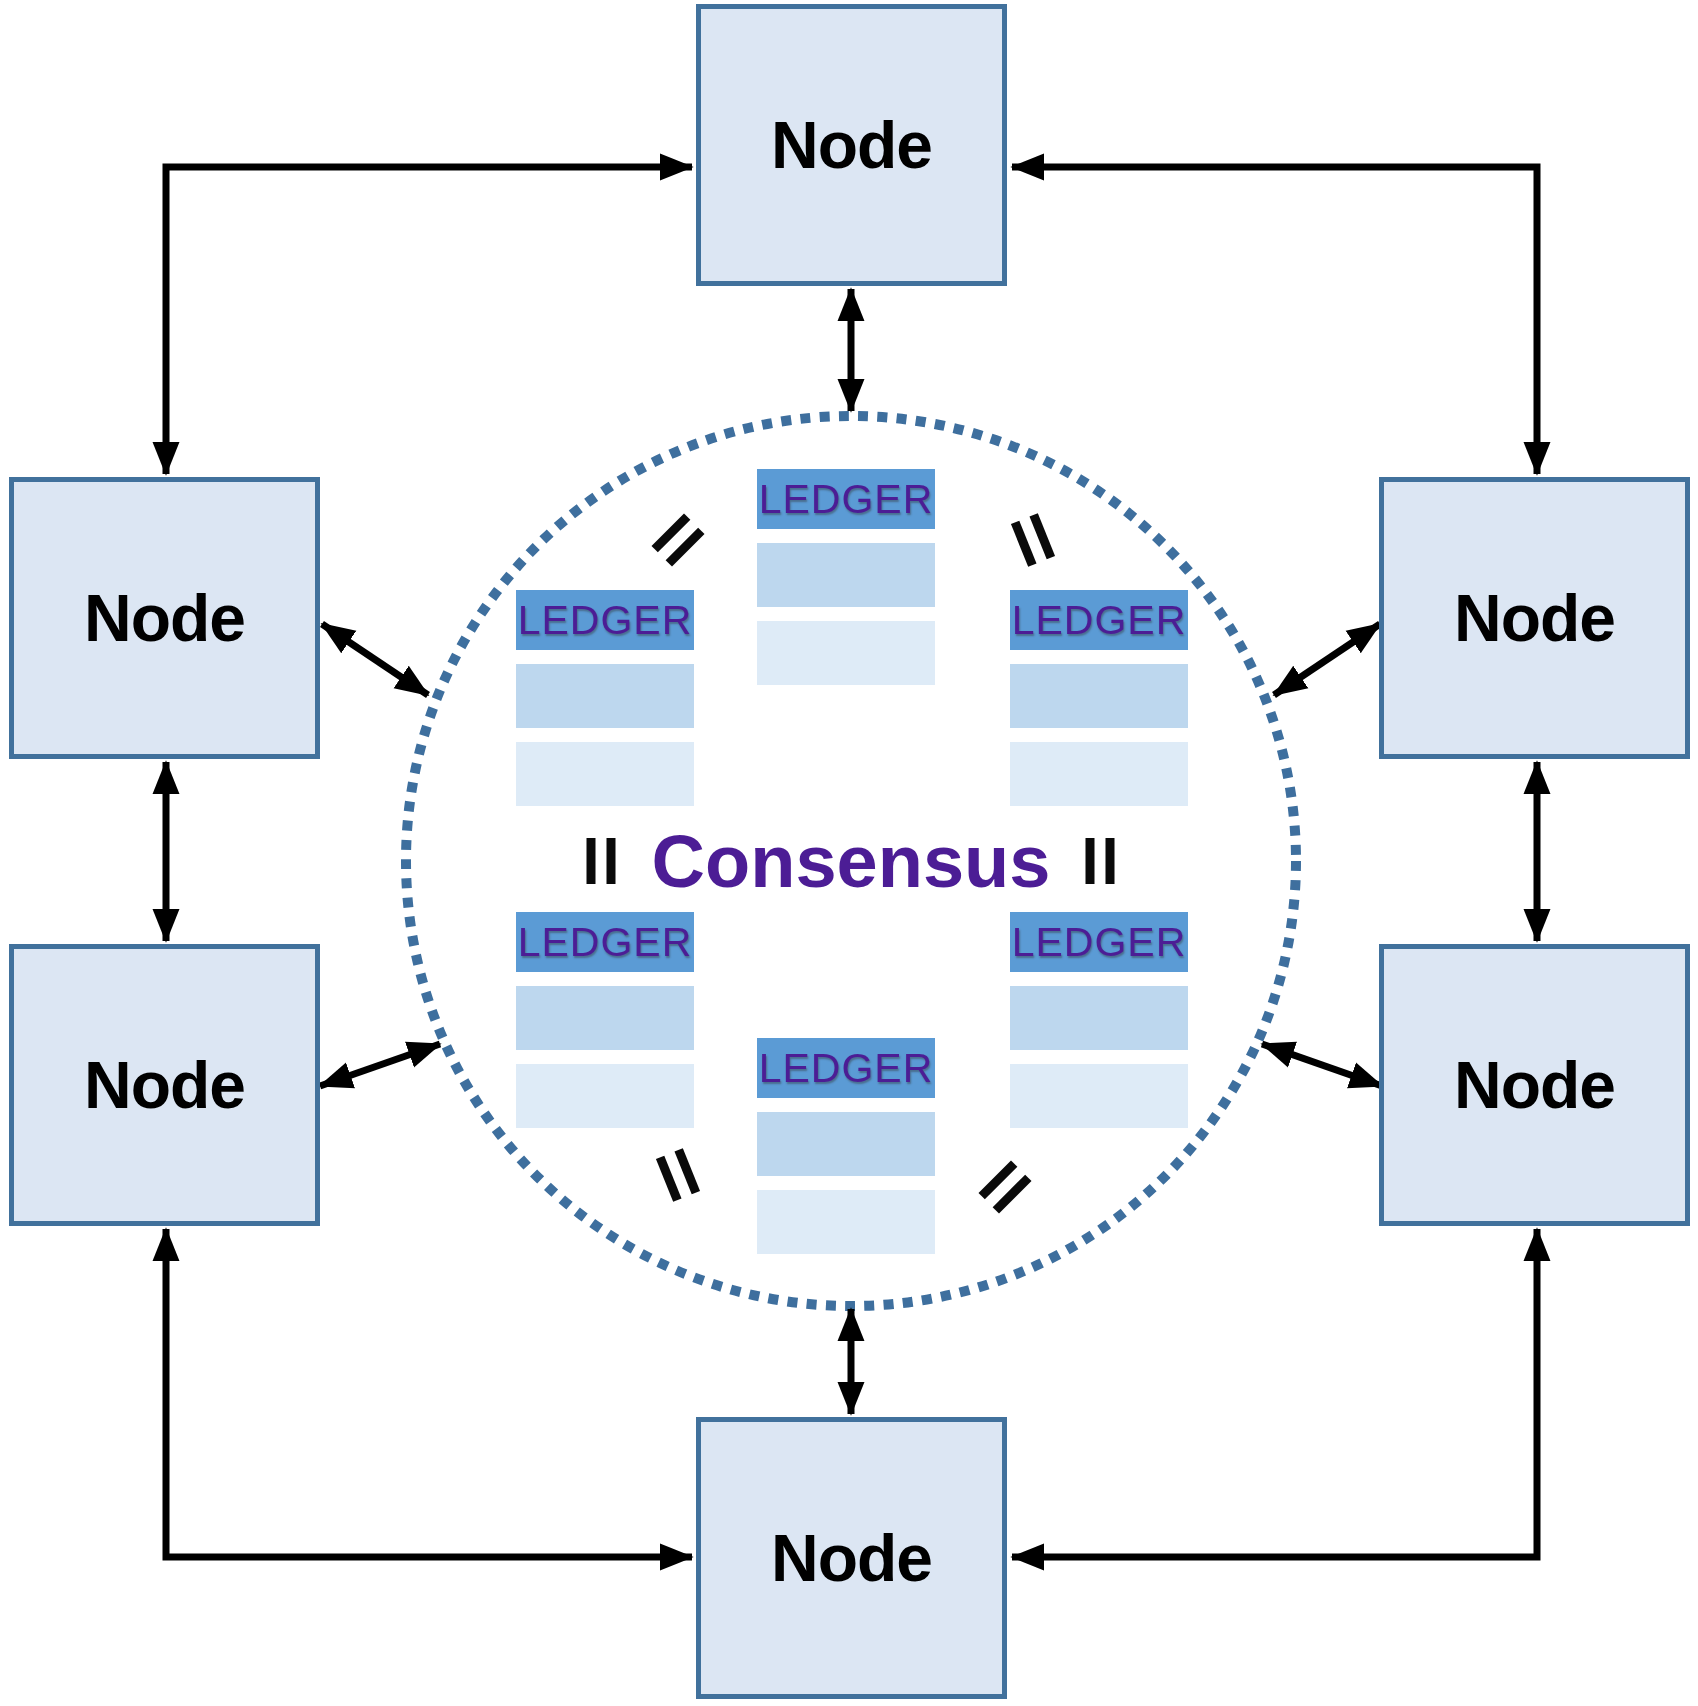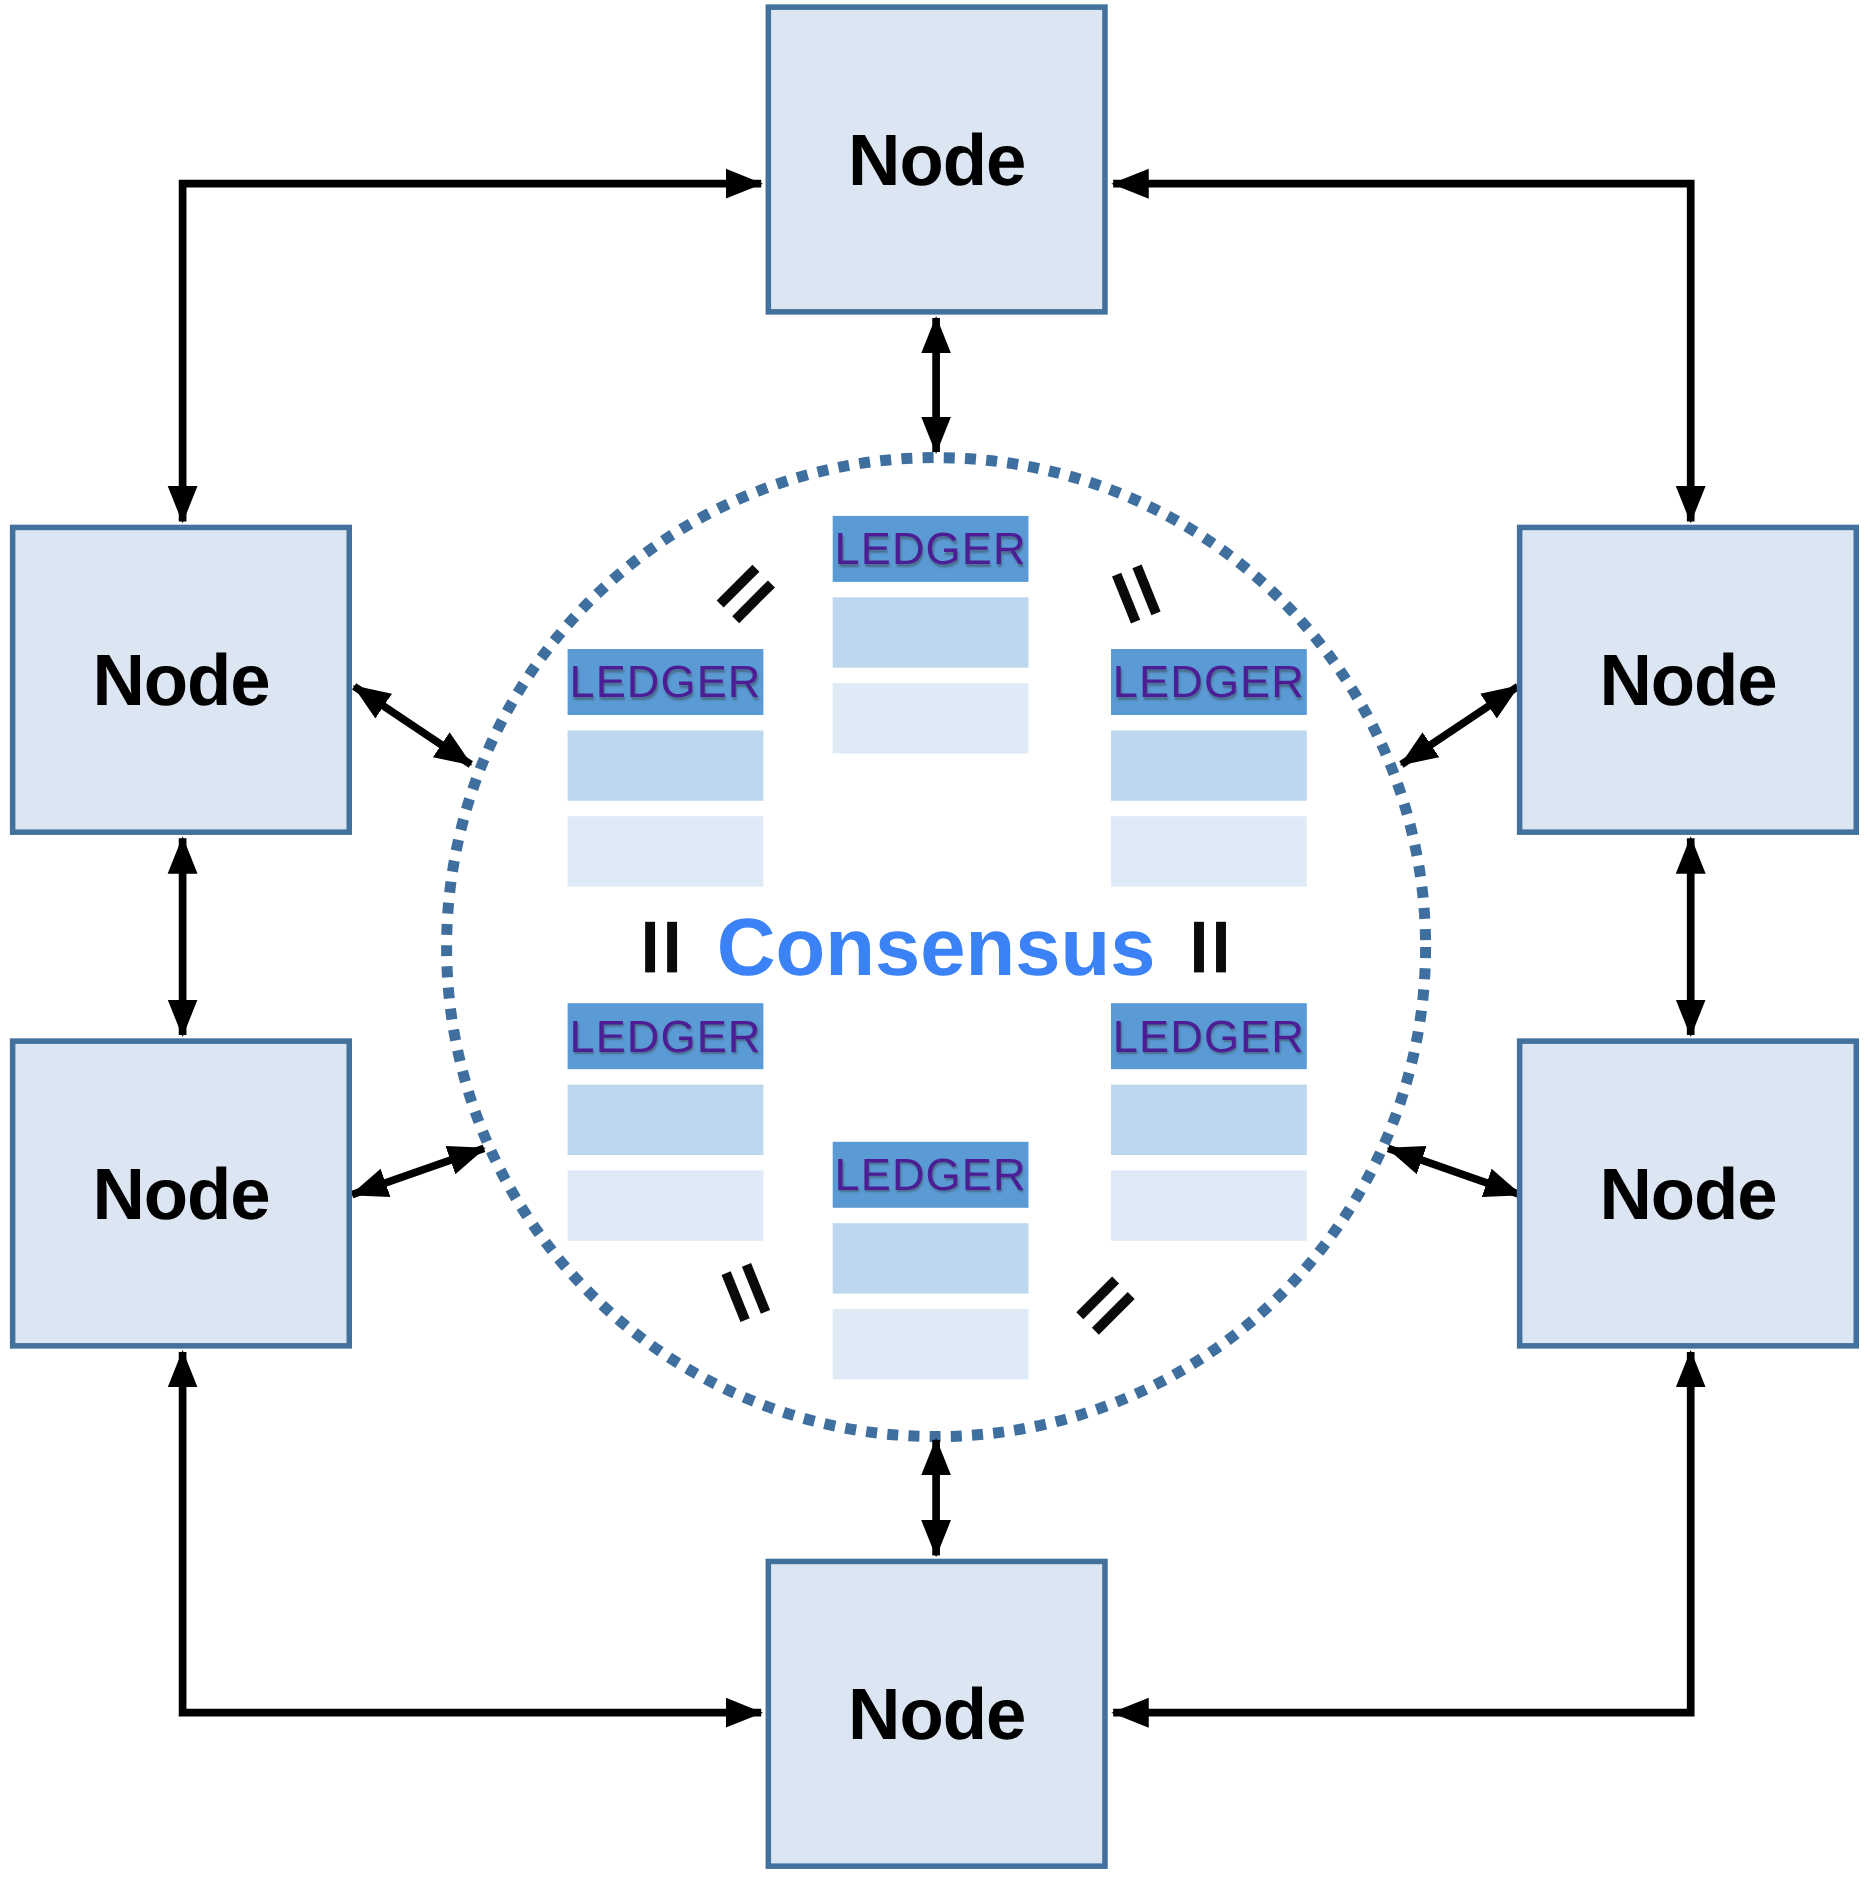--- a/index.html
+++ b/index.html
@@ -28,21 +28,21 @@
   .row1{background:var(--ledger-row1,#bdd7ee);}
   .row2{background:var(--ledger-row2,#deebf7);}
 
   .equals{
     position:absolute;display:flex;flex-direction:column;gap:11px;
   }
   .equals i{display:block;width:46px;height:9px;background:#0a0a0a;}
 
   .consensus{
     position:absolute;left:851px;top:861px;transform:translate(-50%,-50%);
-    font-size:74px;font-weight:700;color:#3b82f6;white-space:nowrap;
+    font-size:74px;font-weight:700;color:#4c1d95;white-space:nowrap;
   }
 </style>
 </head>
 <body>
 
 <div class="canvas">
 
   <svg class="connectors" viewBox="0 0 1698 1706">
     <defs>
       <marker id="ah" viewBox="0 0 10 8" refX="9.5" refY="4" markerWidth="34" markerHeight="28" orient="auto" markerUnits="userSpaceOnUse">

